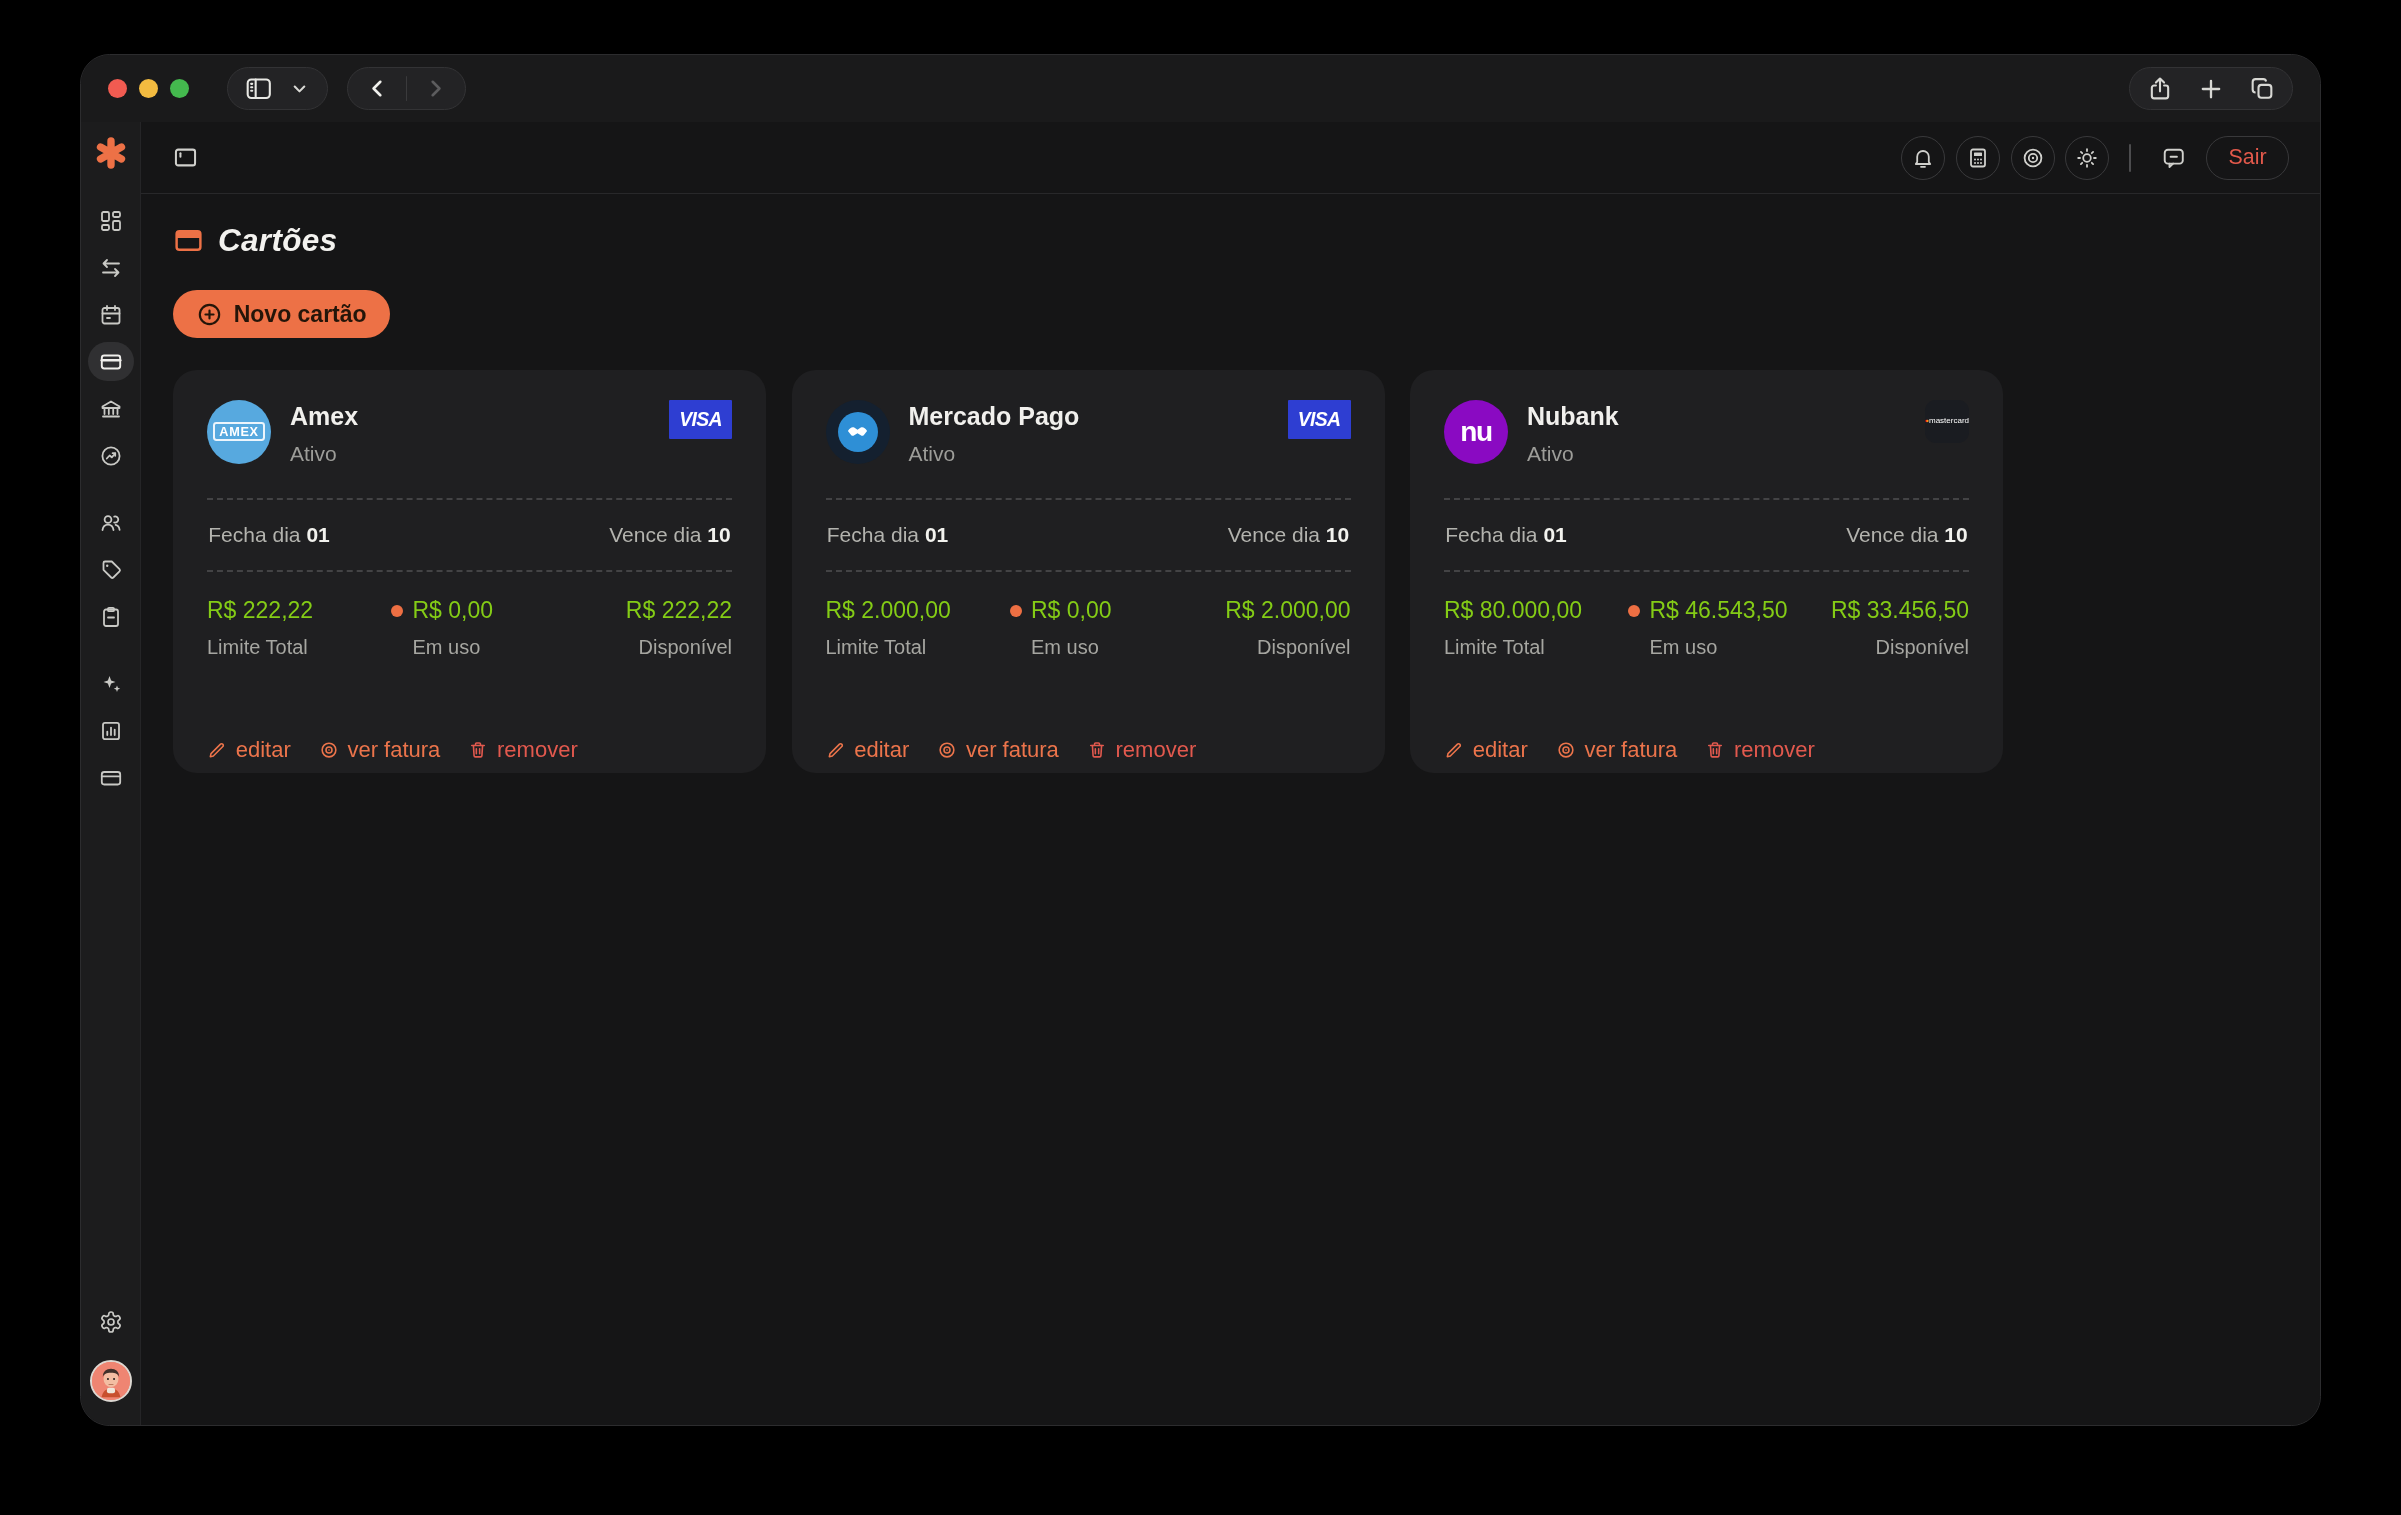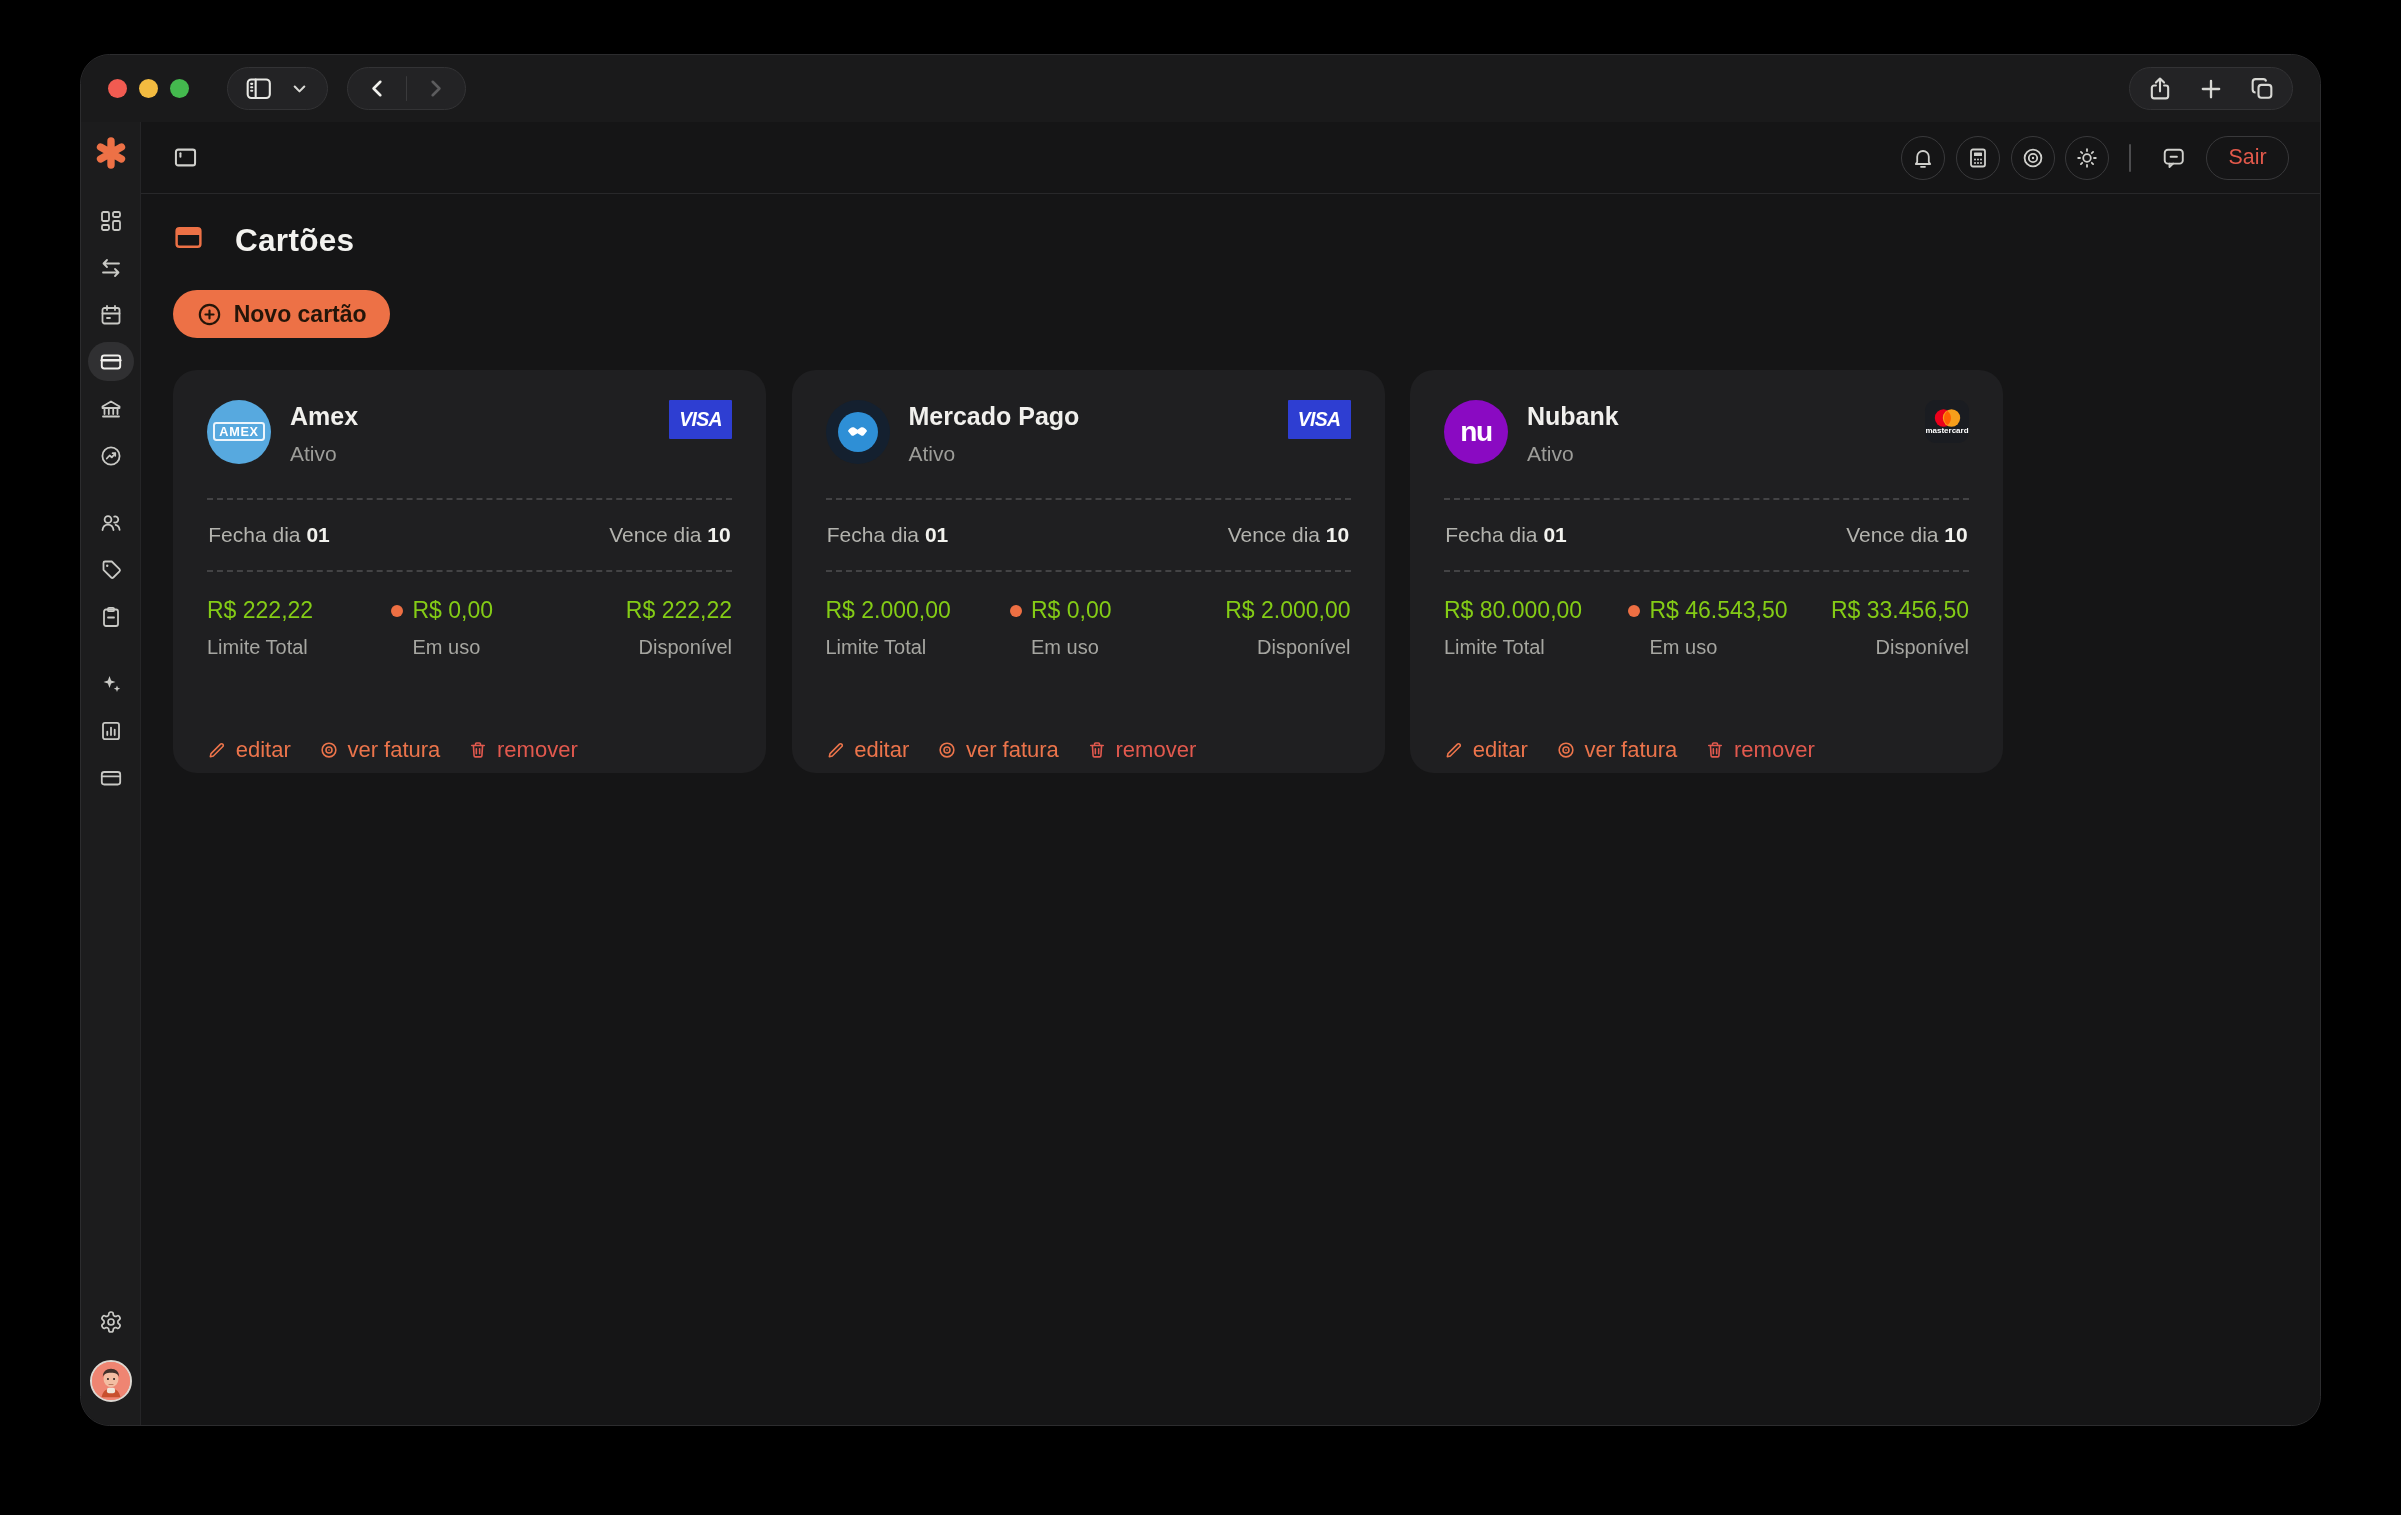--- a/index.html
+++ b/index.html
@@ -34,21 +34,21 @@
   .main{flex:1;display:flex;flex-direction:column;min-width:0;background:#151516;}
   .appheader{height:72px;flex:none;display:flex;align-items:center;padding:0 31px;border-bottom:1.3px solid #28282a;color:#d0d0cc;}
   .hdr-right{margin-left:auto;display:flex;align-items:center;gap:10.7px;}
   .icon-btn{width:44px;height:44px;border:1.3px solid #39393b;border-radius:50%;display:flex;align-items:center;
     justify-content:center;color:#d0d0cc;background:transparent;}
   .hsep{width:2px;height:28px;background:#4c4c4e;border-radius:1.3px;margin:0 9.4px;}
   .logout{height:44px;padding:0 21.4px;border:1.3px solid #39393b;border-radius:23px;color:#e2594b;
     font-size:21.4px;display:flex;align-items:center;background:transparent;}
   
   .content{flex:1;padding:28px 32px 0;overflow:hidden;}
-  .title-row{display:flex;gap:31px;}
+  .title-row{display:flex;align-items:center;gap:14px;font-style:italic;}
   .page-title{font-size:31.5px;font-weight:700;color:#f3f2ef;margin:0;letter-spacing:0.3px;}
   .description{margin:19px 0 0;font-size:21.4px;line-height:1.38;color:#b5b5b0;max-width:958px;}
   .new-card-btn{margin-top:31px;height:48px;padding:12px 23px;background:#ed7146;border:none;border-radius:24px;
     color:#241509;font-size:23px;font-weight:600;display:inline-flex;align-items:center;gap:10.7px;font-family:inherit;}
   .tabs{margin-top:39px;display:flex;border-bottom:1.3px solid #2c2c2e;}
   .tab{font-size:22px;padding:0 24px 17.4px;color:#9c9c98;position:relative;cursor:default;}
   .tab.active{color:#f2f2ee;}
   .tab.active::after{content:"";position:absolute;left:0;right:0;bottom:-2px;height:4px;background:#ed7146;border-radius:2px;}
   
   .cards{display:grid;grid-template-columns:repeat(3,593px);gap:25.5px;margin-top:32px;}
@@ -61,22 +61,22 @@
   .avatar.mp{background:#14202f;}
   .mp-circle{width:40px;height:40px;border-radius:50%;background:#2e8fd6;display:flex;align-items:center;justify-content:center;}
   .avatar.nu{background:#8a0ac2;}
   .nu-logo{color:#fff;font-size:28px;font-weight:700;letter-spacing:-1.3px;line-height:1;}
   .head-text{padding-top:2.7px;}
   .card-name{font-size:25px;font-weight:600;color:#f1f0ed;}
   .card-status{margin-top:10.7px;font-size:21px;color:#9d9d99;}
   .badge{margin-left:auto;flex:none;}
   .visa-badge{width:63px;height:39px;background:#2e3ed2;border-radius:1px;display:flex;align-items:center;
     justify-content:center;color:#fff;font-style:italic;font-weight:700;font-size:19.4px;letter-spacing:-0.7px;}
-  .mc-badge{width:44px;height:43px;background:#1a1c21;border-radius:10.7px;display:flex;flex-direction:column;
-    align-items:center;justify-content:center;font-weight:bold;}
+  .mc-badge{width:44px;height:43px;background:#1a1c21;border-radius:10.7px;display:flex;flex-direction:row;
+    align-items:center;justify-content:center;}
   .mc-label{color:#fff;font-size:8px;margin-top:-2px;}
   .dash{border-top:2px dashed #434345;height:0;}
   .dash.d1{margin-top:32px;}
   .dates{display:flex;justify-content:space-between;padding:23px 1.3px;font-size:21px;color:#b3b3ae;}
   .dates b{color:#f2f2ee;font-weight:700;}
   .stats{display:grid;grid-template-columns:1.08fr 1fr 1fr;padding-top:25.5px;}
   .stat{display:flex;flex-direction:column;gap:12px;}
   .stat .val{font-size:23px;font-weight:400;color:#84cc16;display:flex;align-items:center;gap:9.4px;}
   .stat .lab{font-size:20px;color:#a6a6a1;font-weight:400;}
   .stat.right{align-items:flex-end;text-align:right;}

